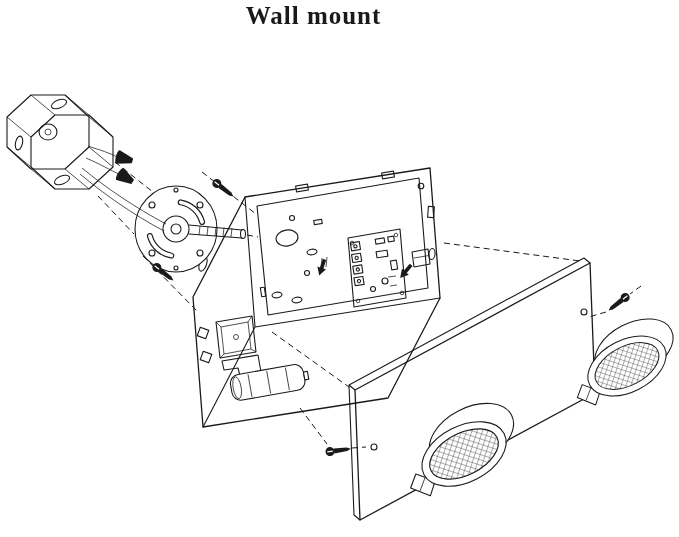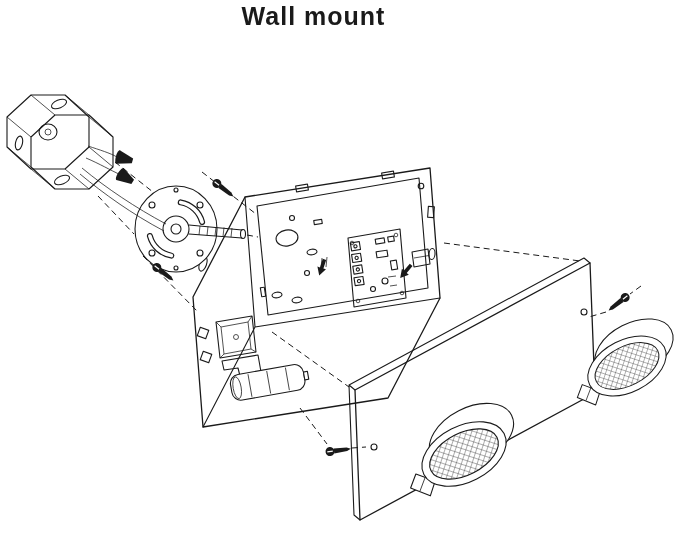--- a/index.html
+++ b/index.html
@@ -1,18 +1,18 @@
 <!DOCTYPE html>
 <html style="--ink: #1a1a1a; --paper: #ffffff;"><head>
 <meta charset="utf-8">
 <style>
   :root { --ink:#1a1a1a; --paper:#ffffff; }
   html,body{margin:0;padding:0;background:var(--paper);}
   #stage{position:relative;width:679px;height:537px;background:var(--paper);overflow:hidden;
-         font-family:Liberation Sans, sans-serif;}
+         font-family:Liberation Serif, serif;}
   #title{position:absolute;top:0;left:0;right:52px;text-align:center;
          font-weight:bold;font-size:25px;letter-spacing:1px;color:var(--ink);margin:0;padding-top:2px;}
   svg{position:absolute;top:0;left:0;}
   .ln{fill:none;stroke:var(--ink);stroke-width:1.1;stroke-linejoin:round;stroke-linecap:round;}
   .lw{fill:none;stroke:var(--ink);stroke-width:1.3;stroke-linejoin:round;}
   .fw{fill:var(--paper);stroke:var(--ink);stroke-width:1.1;stroke-linejoin:round;}
   .fb{fill:var(--ink);stroke:none;}
   .thin{fill:none;stroke:var(--ink);stroke-width:0.75;}
   .dash{fill:none;stroke:var(--ink);stroke-width:1;stroke-dasharray:6 4;}
   .slot-o{fill:none;stroke:var(--ink);stroke-width:6;stroke-linecap:round;}

